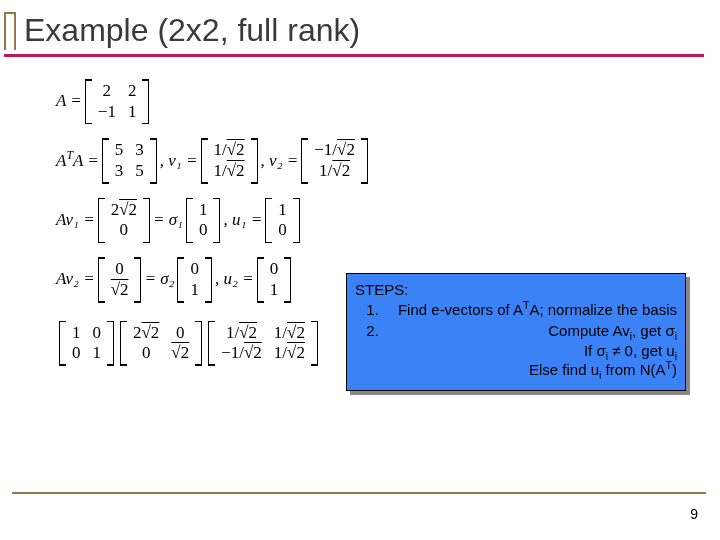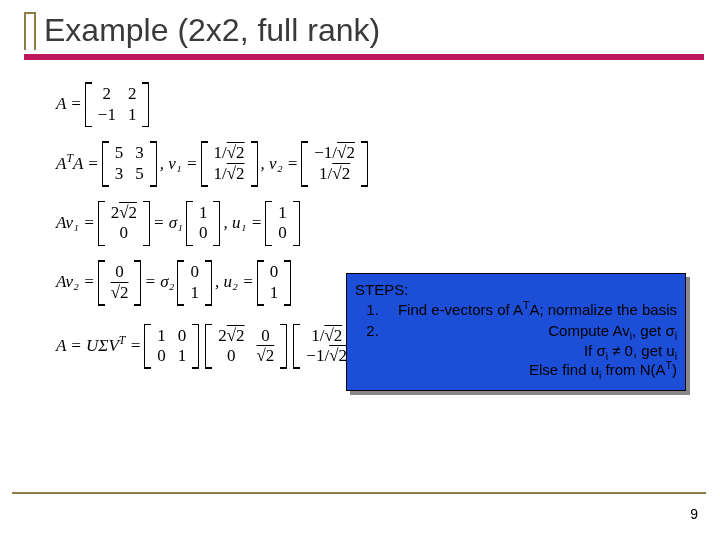--- a/index.html
+++ b/index.html
@@ -7,22 +7,22 @@
     padding: 0;
     width: 720px;
     height: 540px;
     font-family: "Times New Roman", serif;
     background: #fff;
     color: #000;
     position: relative;
     overflow: hidden;
   }
   .slide-title-wrap {
-    border-bottom: 6px solid #be185d;
-    margin: 8px 16px 0 24px;
+    border-bottom: 3px solid #be185d;
+    margin: 8px 16px 0 4px;
     padding: 0 0 4px 0;
   }
   .title-accent {
     display: inline-block;
     width: 8px;
     height: 36px;
     border: 2px solid #8e7c47;
     border-bottom: none;
     vertical-align: top;
     margin-right: 4px;
@@ -75,21 +75,21 @@
     gap: 2px 12px;
     align-items: center;
     justify-items: center;
   }
   .rad { text-decoration: overline; }
   .steps-box {
     position: absolute;
     right: 34px;
     top: 273px;
     width: 322px;
-    background: #1d4ed8;
+    background: #3b82f6;
     border: 1px solid #000;
     padding: 6px 8px 8px 8px;
     font-family: Arial, sans-serif;
     font-size: 15px;
     line-height: 1.3;
     box-shadow: 4px 4px 0 #888;
   }
   .steps-box ol {
     margin: 0 0 0 28px;
     padding: 0;
@@ -220,21 +220,20 @@
         <span class="br br-l"></span>
       <span class="mcells" style="grid-template-columns:auto">
         <span>0</span>
         <span>1</span>
       </span>
         <span class="br br-r"></span>
     </span>
   </div>
 
   <div class="eq-row" style="margin-top:18px">
-    <i>A = UΣV<sup>T</sup> =</i>
     <span class="m">
         <span class="br br-l"></span>
       <span class="mcells" style="grid-template-columns:auto auto">
         <span>1</span>
         <span>0</span>
         <span>0</span>
         <span>1</span>
       </span>
         <span class="br br-r"></span>
     </span>

